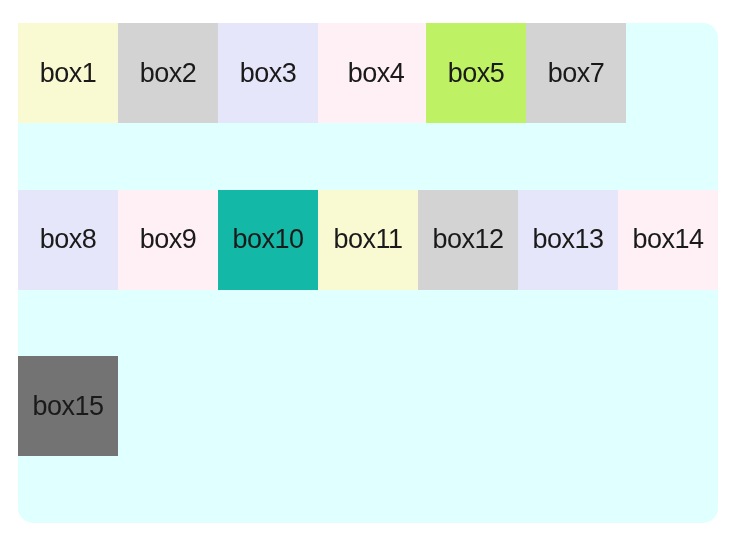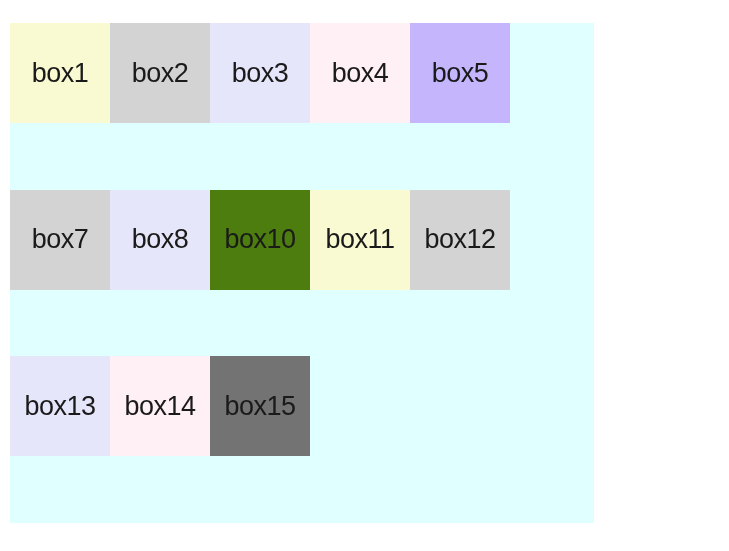--- a/index.html
+++ b/index.html
@@ -8,47 +8,49 @@
     background: #ffffff;
     width: 729px;
     height: 551px;
     overflow: hidden;
     font-family: "Liberation Sans", "DejaVu Sans", sans-serif;
   }
   .flex-container {
     display: flex;
     flex-wrap: wrap;
     align-content: stretch; 
-    width: 584px;
+    width: 700px;
     height: 500px;
-    margin: 23px 0 0 10px;
+    margin: 23px 0 0 18px;
     background: #e0ffff; 
+    border-radius: 15px;
   }
   .box {
     width: 100px;
     height: 100px;
     display: flex;
     align-items: center;
     justify-content: center;
     font-size: 27px;
     color: #1a1a1a;
     letter-spacing: -0.5px;
     user-select: none;
   }
 </style>
 </head>
 <body style="color: rgb(26, 26, 26);">
 
 <div class="flex-container" style="background-color: rgb(224, 255, 255);">
   <div class="box" style="background-color: rgb(250, 250, 210);">box1</div>
   <div class="box" style="background-color: rgb(211, 211, 211);">box2</div>
   <div class="box" style="background-color: rgb(230, 230, 250);">box3</div>
-  <div class="box" style="background-color: rgb(255, 240, 245);">box4</div>
-  <div class="box" style="background-color: #c4b5fd;">box5</div>
+  <div class="box" style="background-color: rgb(255, 240, 245); padding-left: 8px;">box4</div>
+  <div class="box" style="background-color: #bef264;">box5</div>
   <div class="box" style="background-color: rgb(211, 211, 211);">box7</div>
   <div class="box" style="background-color: rgb(230, 230, 250);">box8</div>
-  <div class="box" style="background-color: #4d7c0f;">box10</div>
+  <div class="box" style="background-color: rgb(255, 240, 245);">box9</div>
+  <div class="box" style="background-color: #14b8a6;">box10</div>
   <div class="box" style="background-color: rgb(250, 250, 210);">box11</div>
   <div class="box" style="background-color: rgb(211, 211, 211);">box12</div>
   <div class="box" style="background-color: rgb(230, 230, 250);">box13</div>
   <div class="box" style="background-color: rgb(255, 240, 245);">box14</div>
   <div class="box" style="background-color: #737373;">box15</div>
 </div>
 
 </body></html>

